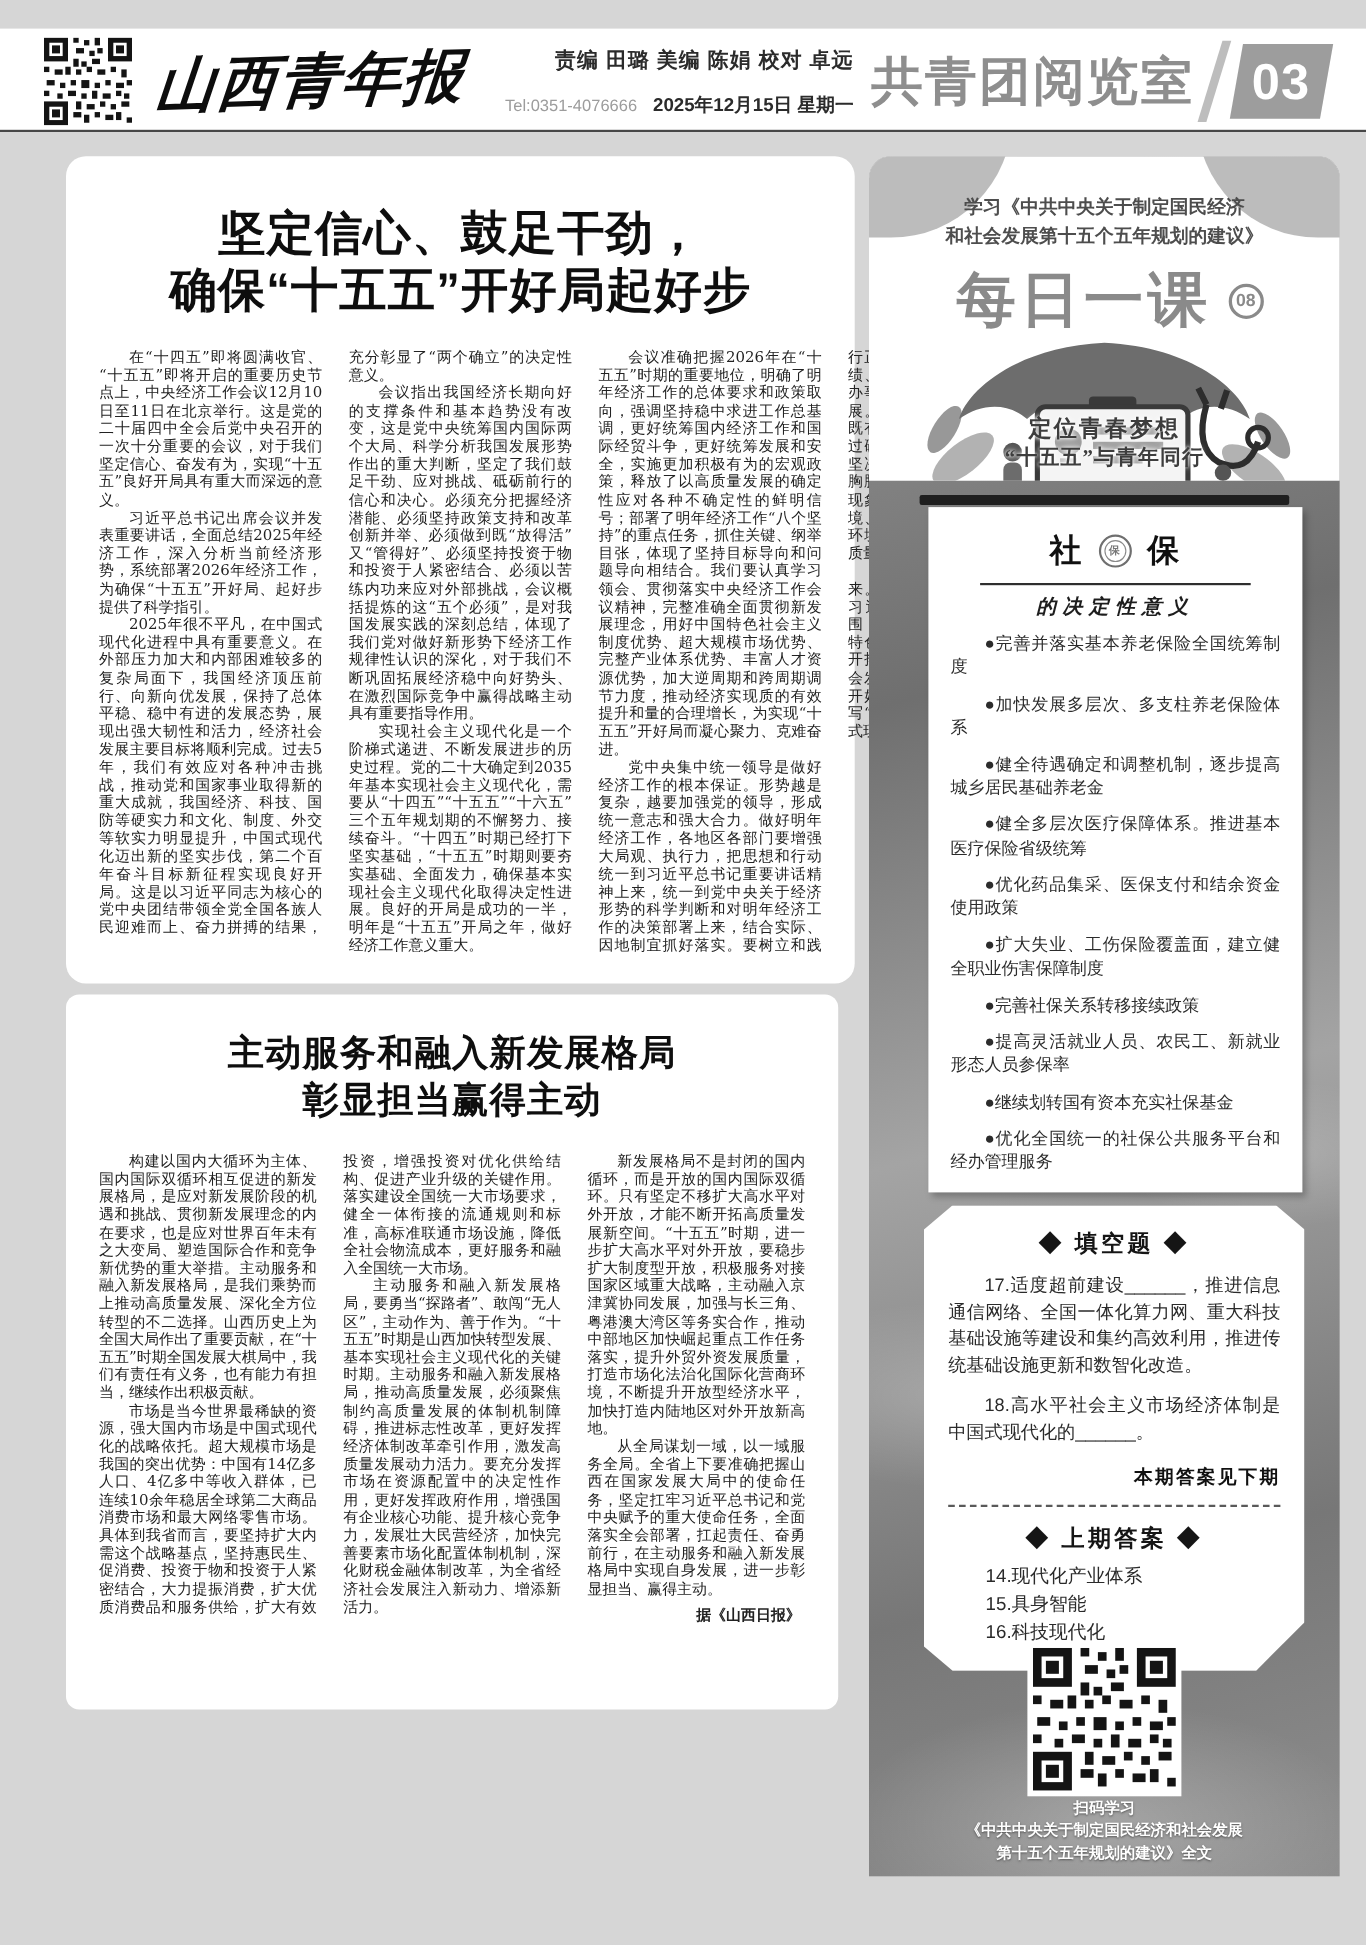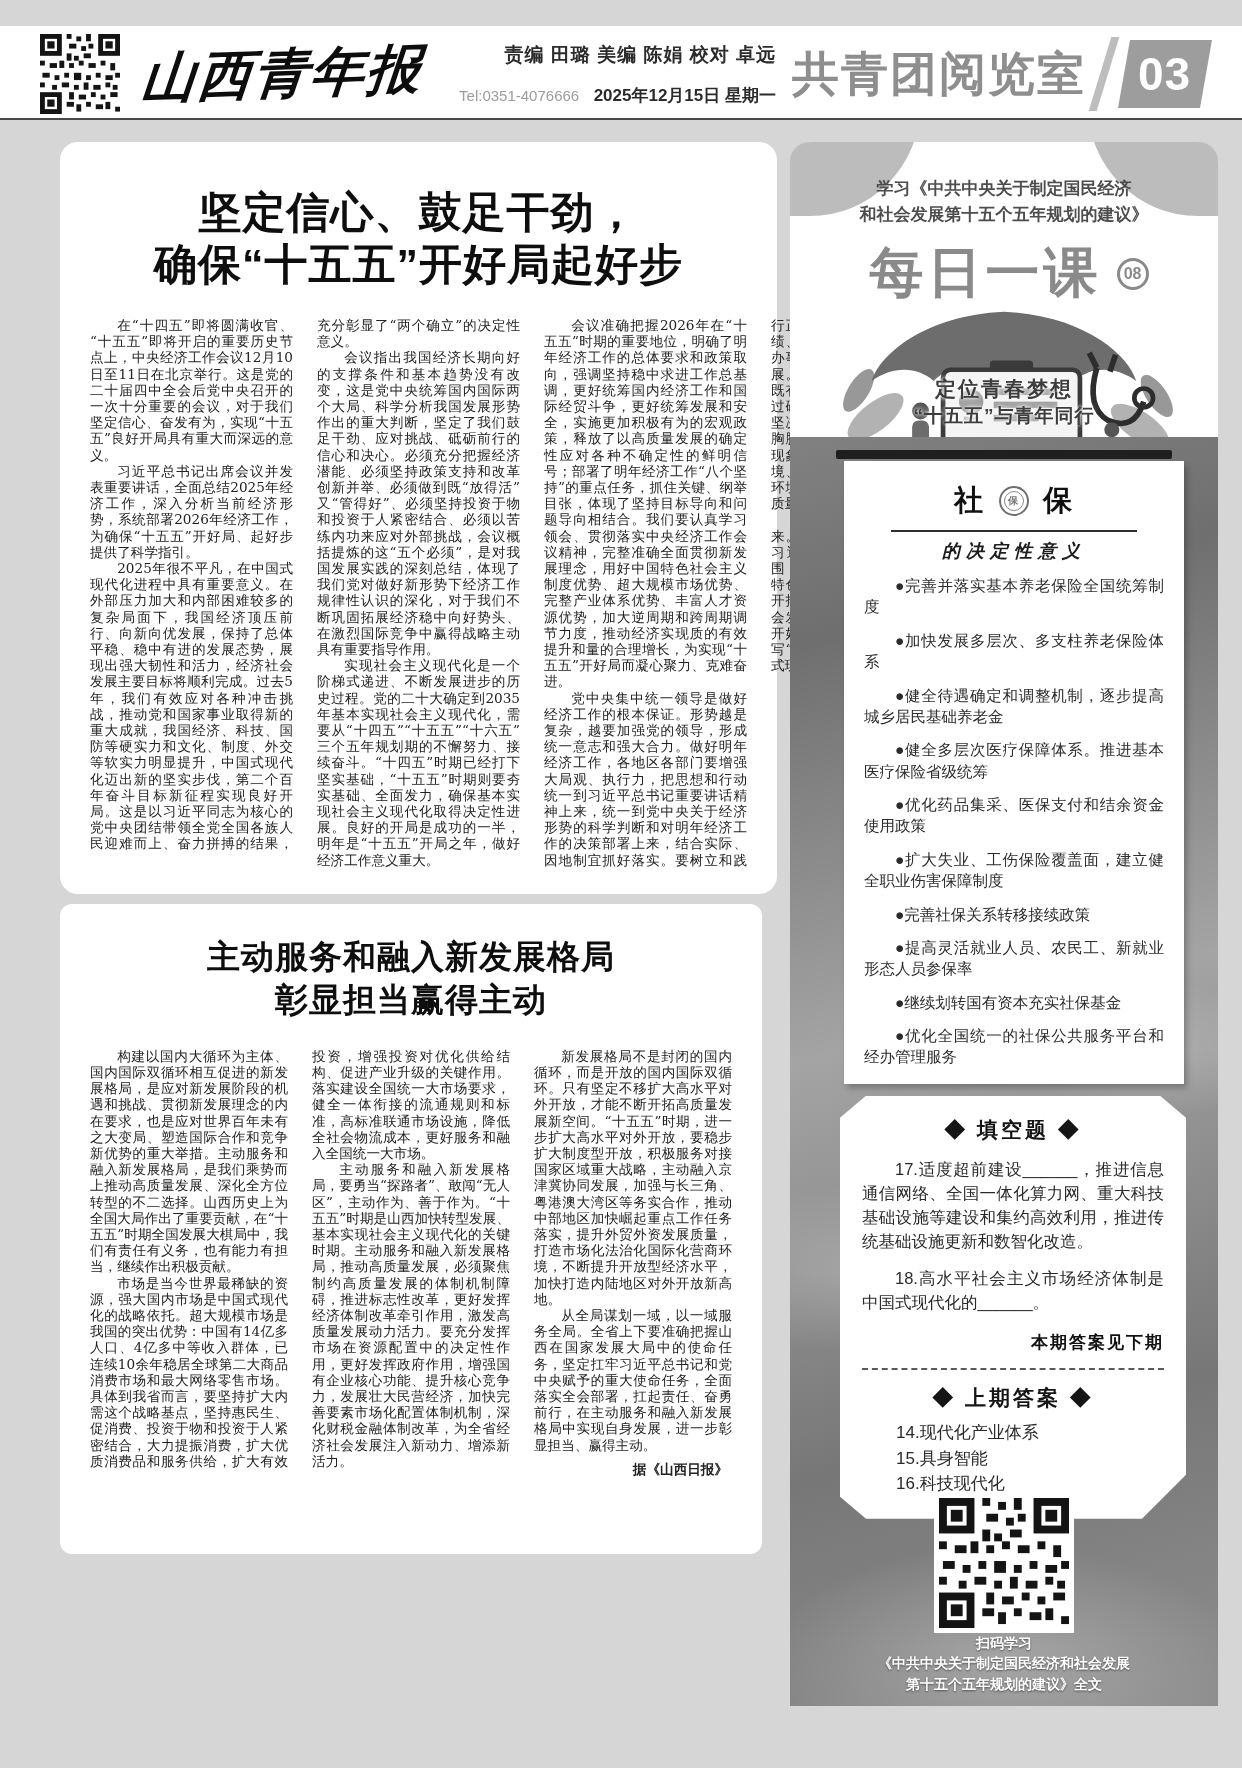--- a/index.html
+++ b/index.html
@@ -131,21 +131,21 @@
     width:32px; height:32px; border:3px solid #8a8a8a; border-radius:50%;
     font-family:"Liberation Sans", sans-serif;
     font-size:16px; font-weight:bold; color:#8a8a8a;
     margin-left:10px; vertical-align:middle;
   }
   .lesson-illo { position:relative; z-index:1; margin-top:-4px; }
   .lesson-illo svg { width:370px; height:150px; }
   .illo-captions {
     position:absolute; left:0; right:0; bottom:8px; z-index:3;
     text-align:center;
-    font-family:Liberation Sans, sans-serif; font-weight:900; color:#3d3d3d;
+    font-family:Liberation Serif, serif; font-weight:900; color:#3d3d3d;
     text-shadow:0 0 3px #fff, 0 0 6px #fff;
   }
   .illo-cap1 { font-size:21px; letter-spacing:2px; }
   .illo-cap2 { font-size:19px; letter-spacing:1px; }
 
   .clip-bar { height:9px; background:#1f1f1f; margin:13px 46px 0; border-radius:2px; }
 
   .sb-card {
     position:relative;
     margin:2px 34px 0 54px;

